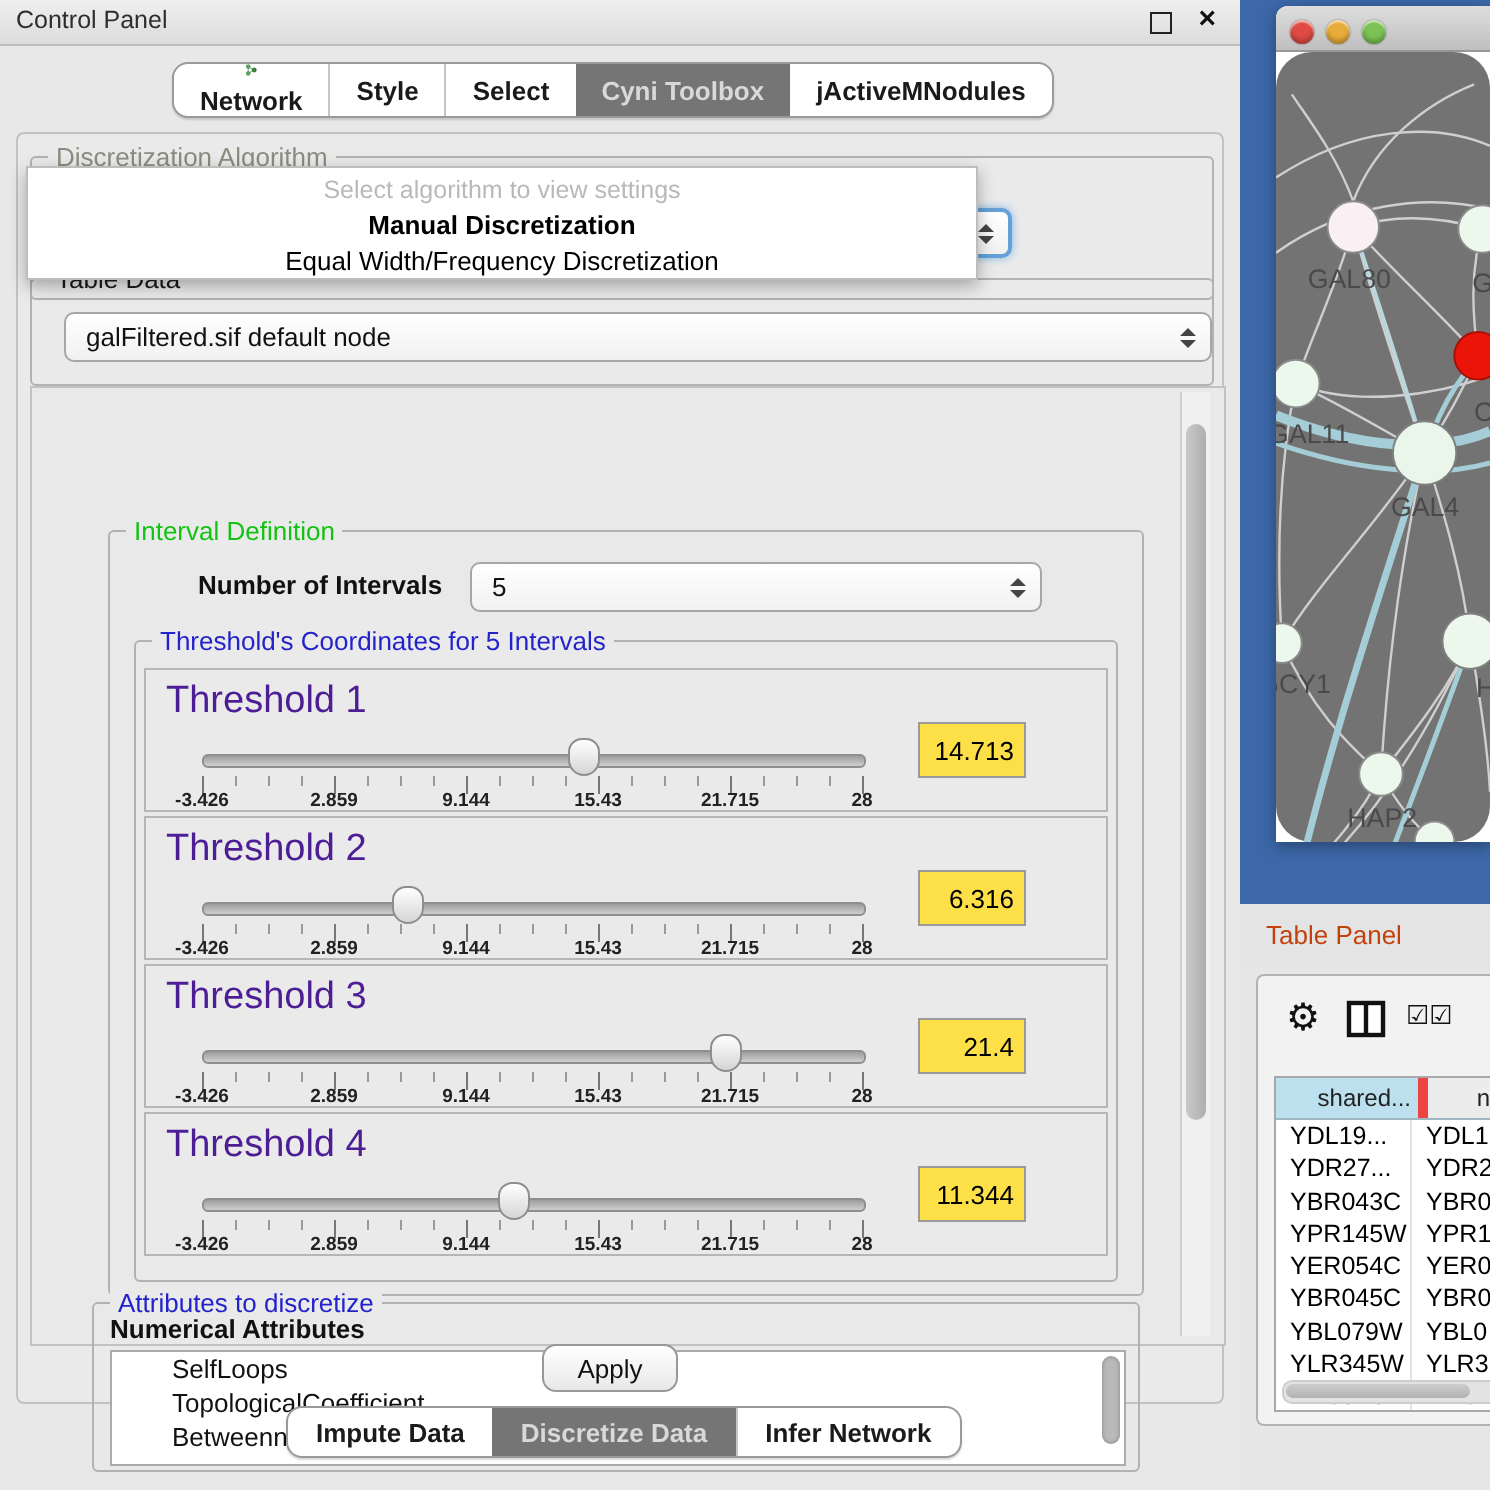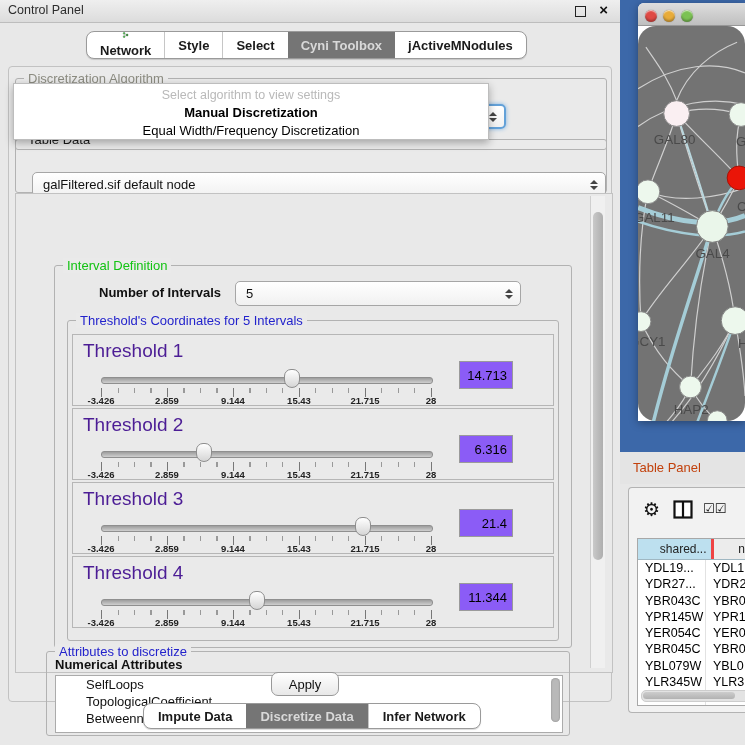--- a/index.html
+++ b/index.html
@@ -40,21 +40,21 @@
     border:1px solid #a6a6a6;border-radius:5px;font-size:13px;color:#111;
     display:flex;align-items:center;padding:0 22px 0 10px;box-sizing:border-box;}
   .combo .arrows{position:absolute;right:7px;top:50%;transform:translateY(-50%);
     display:flex;flex-direction:column;gap:2px;}
   .combo .arrows i{display:block;width:0;height:0;border-left:4px solid transparent;border-right:4px solid transparent;}
   .combo .arrows i.up{border-bottom:4px solid #444;}
   .combo .arrows i.dn{border-top:4px solid #444;}
   .combo.focus{border:2px solid #63a1d8;box-shadow:0 0 4px #7fb4e4;}
 
   .algcombo{left:14px;top:25px;width:476px;}
-  .tdcombo{left:16px;top:32px;width:574px;}
+  .tdcombo{left:16px;top:16px;width:574px;}
 
   .popup{position:absolute;left:4px;top:16px;width:474px;height:55px;background:#fff;
     border:1px solid #bdbdbd;box-shadow:0 3px 8px rgba(0,0,0,.3);z-index:5;}
   .popup-prompt{text-align:center;color:#b9b9b9;font-size:12.5px;padding-top:4px;height:16px;}
   .popup-item{font-size:13px;color:#000;padding:1px 4px;height:16px;white-space:nowrap;text-align:center;}
   .popup-item.bold{font-weight:bold;}
 
   .settings{position:absolute;left:6px;top:126px;width:596px;height:478px;background:#e9e9e9;
     border:1px solid #c2c2c2;}
   
@@ -76,21 +76,21 @@
   .ticks-major{position:absolute;left:28px;top:53px;width:331px;height:9px;
     background:repeating-linear-gradient(to right,#777 0,#777 1px,transparent 1px,transparent 66px);}
   .tick-labels{position:absolute;left:28px;top:60px;width:330px;height:12px;font-size:9.5px;font-weight:bold;color:#222;}
   .tick-labels span{position:absolute;top:0;transform:translateX(-50%);white-space:nowrap;}
   .tick-labels span:nth-of-type(1){left:0%;}
   .tick-labels span:nth-of-type(2){left:20%;}
   .tick-labels span:nth-of-type(3){left:40%;}
   .tick-labels span:nth-of-type(4){left:60%;}
   .tick-labels span:nth-of-type(5){left:80%;}
   .tick-labels span:nth-of-type(6){left:100%;}
-  .valbox{position:absolute;left:386px;top:26px;width:54px;height:28px;background:#8b5cf6;
+  .valbox{position:absolute;left:386px;top:26px;width:54px;height:28px;background:#fde047;
     border:1px solid #9a9a9a;font-size:13px;color:#000;display:flex;align-items:center;
     justify-content:flex-end;padding-right:5px;box-sizing:border-box;}
 
   .grp.attrs{left:30px;top:457px;width:522px;height:83px;}
   .attrs-label{position:absolute;left:8px;top:5px;font-size:13px;font-weight:bold;color:#111;}
   .listbox{position:absolute;left:8px;top:23px;width:506px;height:56px;background:#fff;
     border:1px solid #ababab;overflow:hidden;}
   .listbox .li{font-size:13px;color:#111;padding:1px 4px 1px 30px;height:15px;white-space:nowrap;}
   .lb-sb{position:absolute;right:2px;top:2px;width:9px;height:44px;background:#b9b9b9;
     border-radius:5px;box-shadow:inset 0 0 2px rgba(0,0,0,.3);}
@@ -128,21 +128,21 @@
     border:1px solid #b3b3b3;border-radius:4px 0 0 4px;border-right:none;box-sizing:border-box;}
   .tp-toolbar{position:absolute;left:0;top:0;width:100%;height:46px;}
   .gear{position:absolute;left:14px;top:10px;font-size:19px;color:#111;
     font-family:"DejaVu Sans",sans-serif;line-height:22px;}
   .splitico{position:absolute;left:44px;top:12px;}
   .checks{position:absolute;left:74px;top:13px;font-size:13px;color:#111;letter-spacing:0px;
     font-family:"DejaVu Sans",sans-serif;}
   .tp-table{position:absolute;left:8px;top:50px;right:0;bottom:6px;background:#fff;
     border:1px solid #a8a8a8;border-right:none;overflow:hidden;}
   .tp-header{display:flex;height:20px;border-bottom:1px solid #9fb7c2;}
-  .tp-header .h1{width:68px;background:#bde0ef;border-right:3px solid #ef4444;
+  .tp-header .h1{width:68px;background:#bde0ef;border-right:5px solid #ef4444;
     font-size:12px;color:#222;text-align:center;line-height:20px;padding-left:17px;}
   .tp-header .h2{flex:1;background:#ececec;font-size:12px;color:#222;line-height:20px;padding-left:24px;}
   .tp-rows{font-size:12.5px;color:#000;}
   .tp-row{display:flex;height:16.3px;line-height:16.3px;}
   .tp-row .c1{width:68px;padding-left:7px;border-right:1px solid #e2e2e2;box-sizing:border-box;white-space:nowrap;overflow:hidden;}
   .tp-row .c2{flex:1;padding-left:7px;white-space:nowrap;overflow:hidden;}
   .hscroll{position:absolute;left:3px;bottom:3px;width:108px;height:10px;background:#e3e3e3;
     border-radius:5px;border:1px solid #cdcdcd;}
   .hthumb{position:absolute;left:1px;top:1px;width:92px;height:7px;border-radius:4px;
     background:linear-gradient(#cdcdcd,#b2b2b2);}

